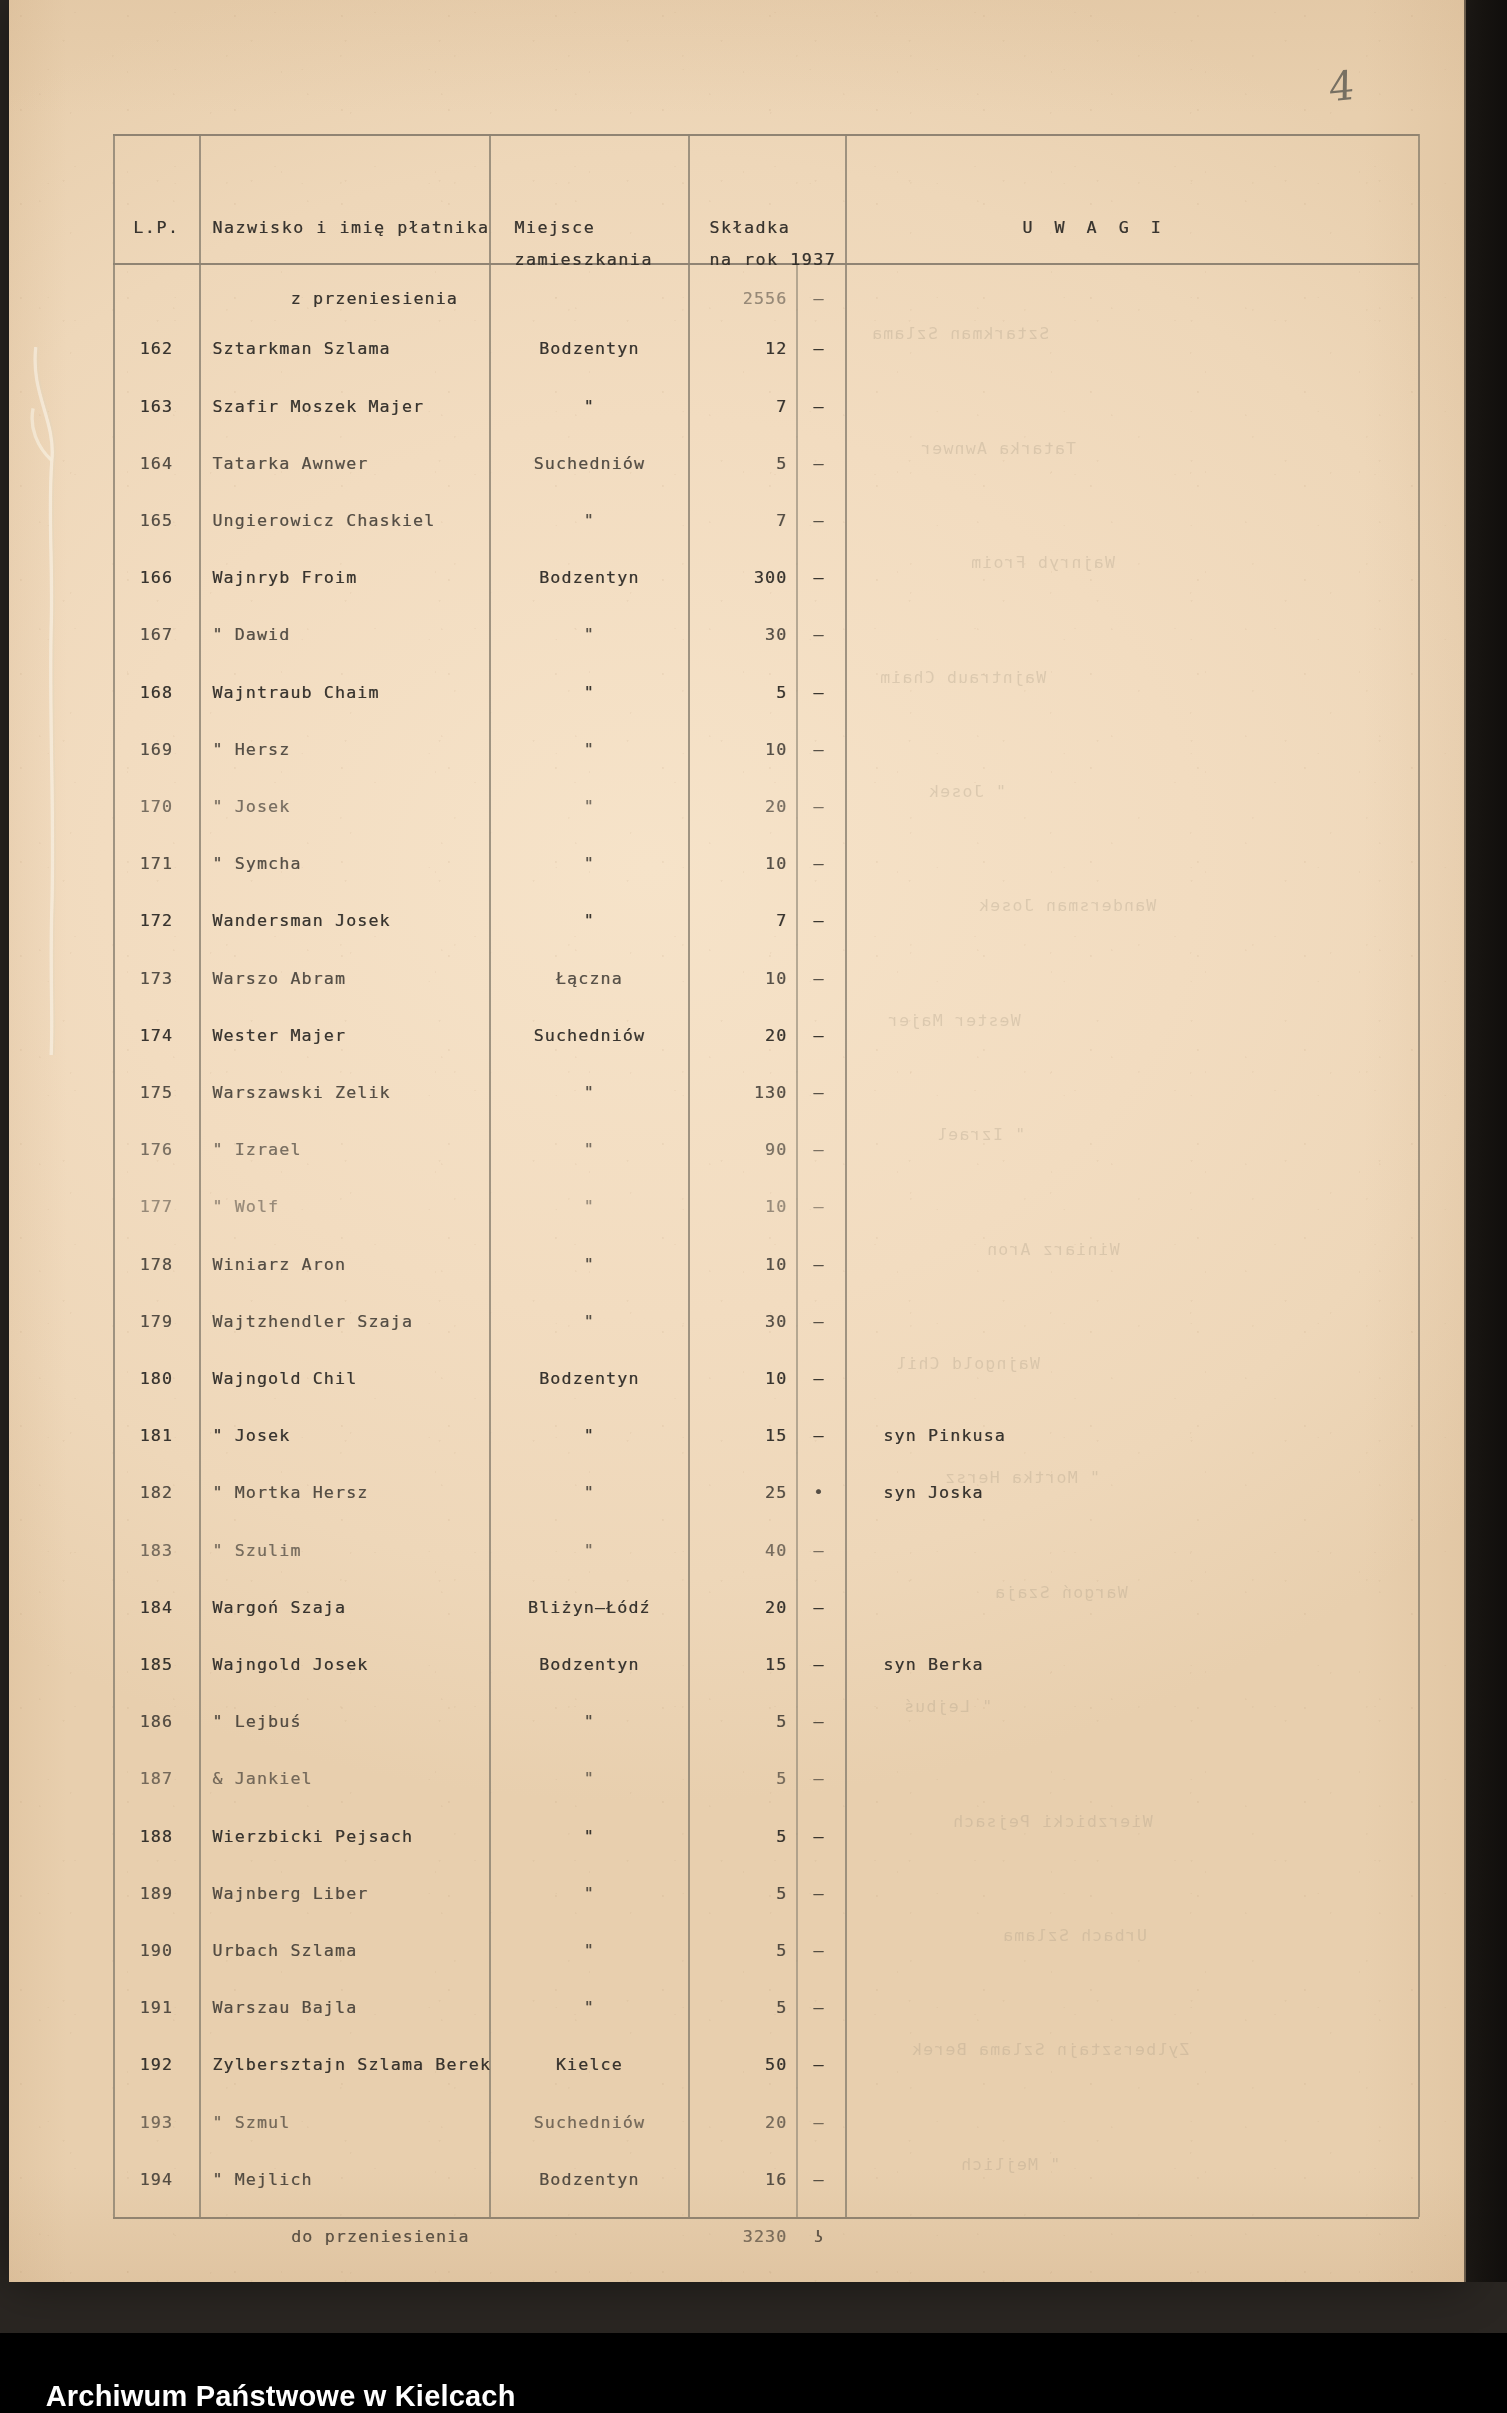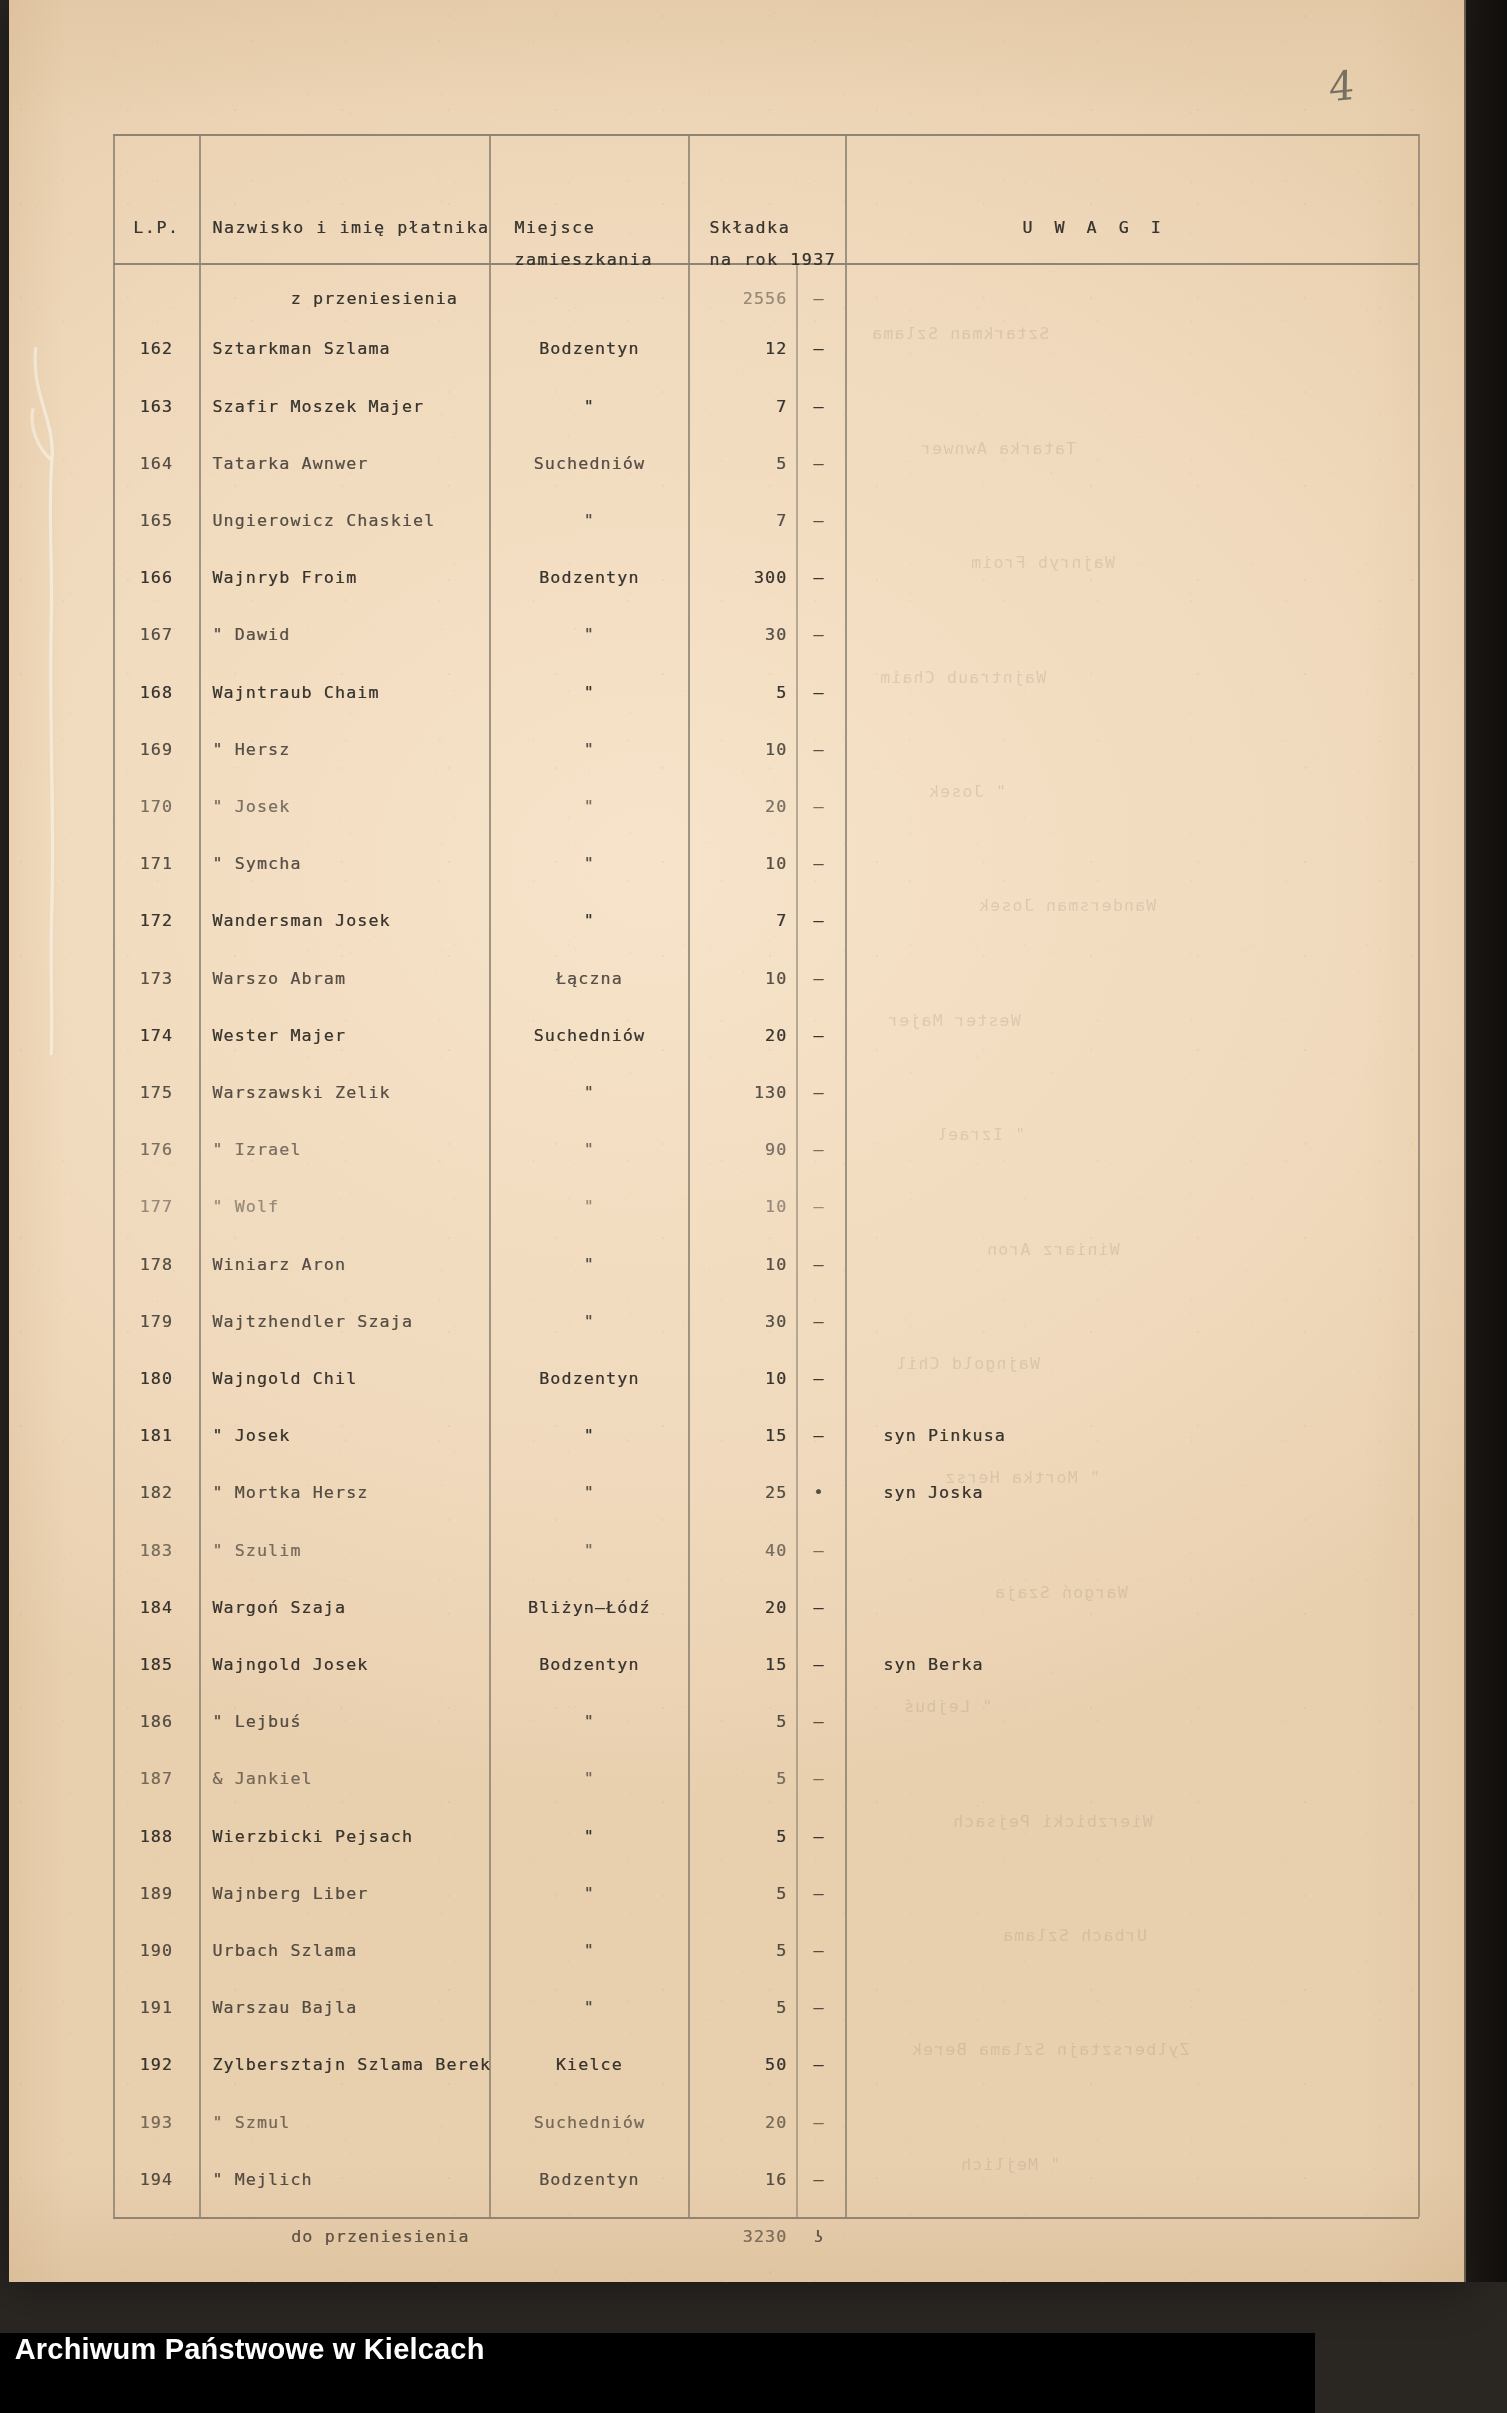--- a/index.html
+++ b/index.html
@@ -141,24 +141,25 @@
     opacity: .30;
     white-space: nowrap;
     transform: scaleX(-1);
     pointer-events: none;
   }
 
   
   #watermark {
     position: absolute;
     left: 0; bottom: 0;
-    width: 1315px; height: 80px;
+    width: 1507px; height: 80px;
     background: #000;
     display: flex;
-    align-items: flex-start;
+    align-items: flex-end;
+    padding-left: 31px;
   }
   #watermark span {
     margin-left: 14.7px;
     color: #fff;
     font-family: "Liberation Sans", sans-serif;
     font-weight: bold;
     font-size: 29px;
     letter-spacing: 0.2px;
   }
 </style>

